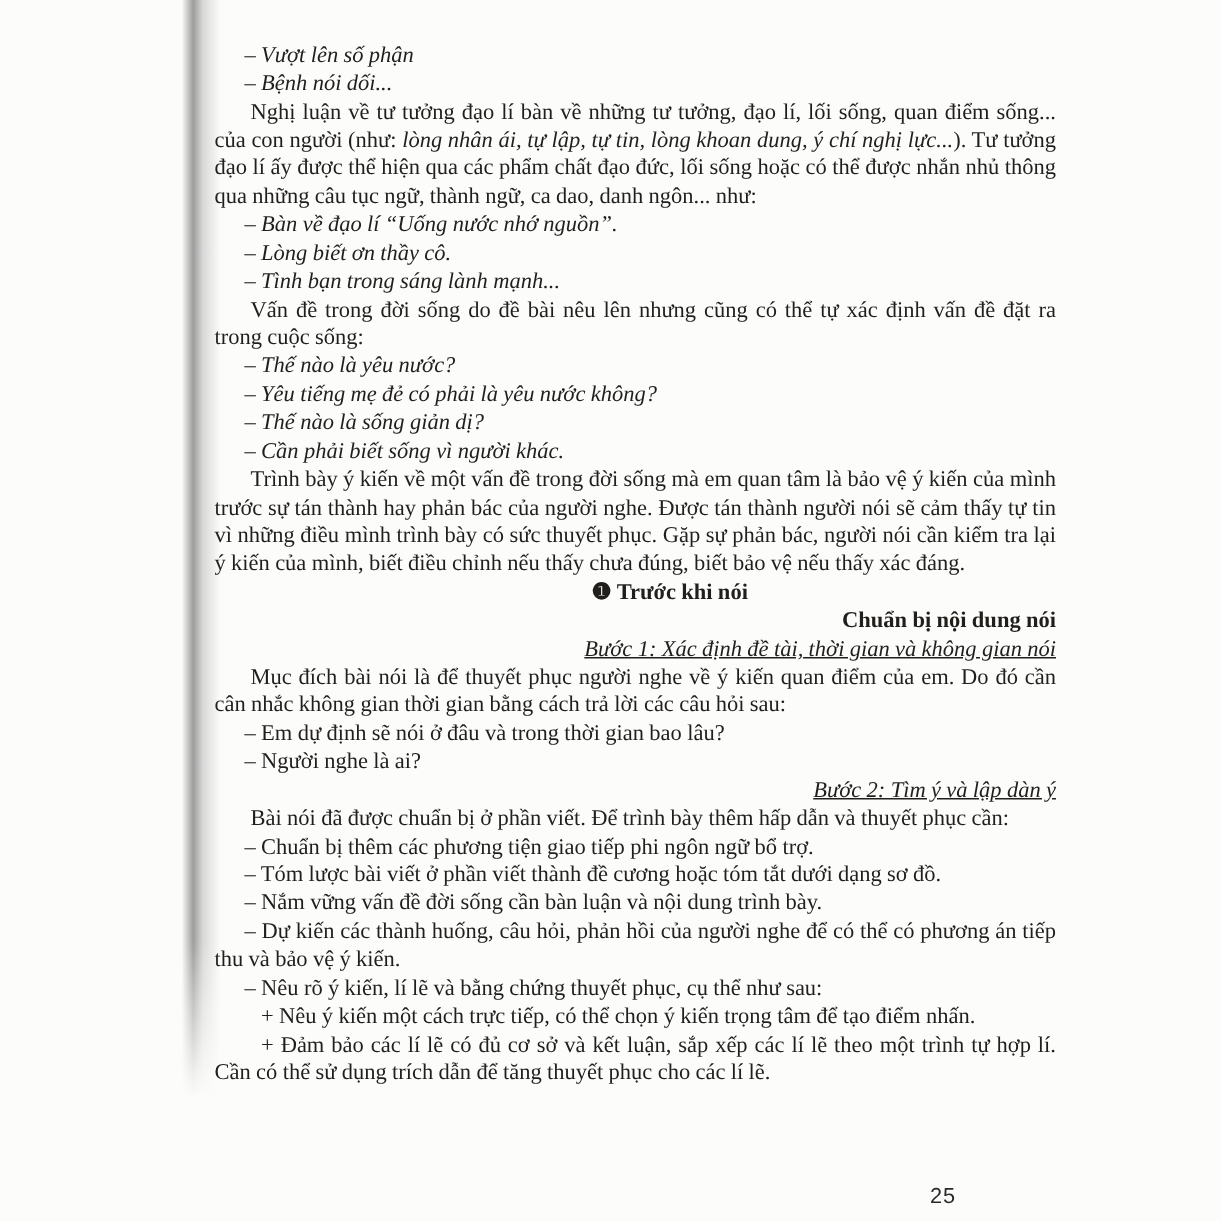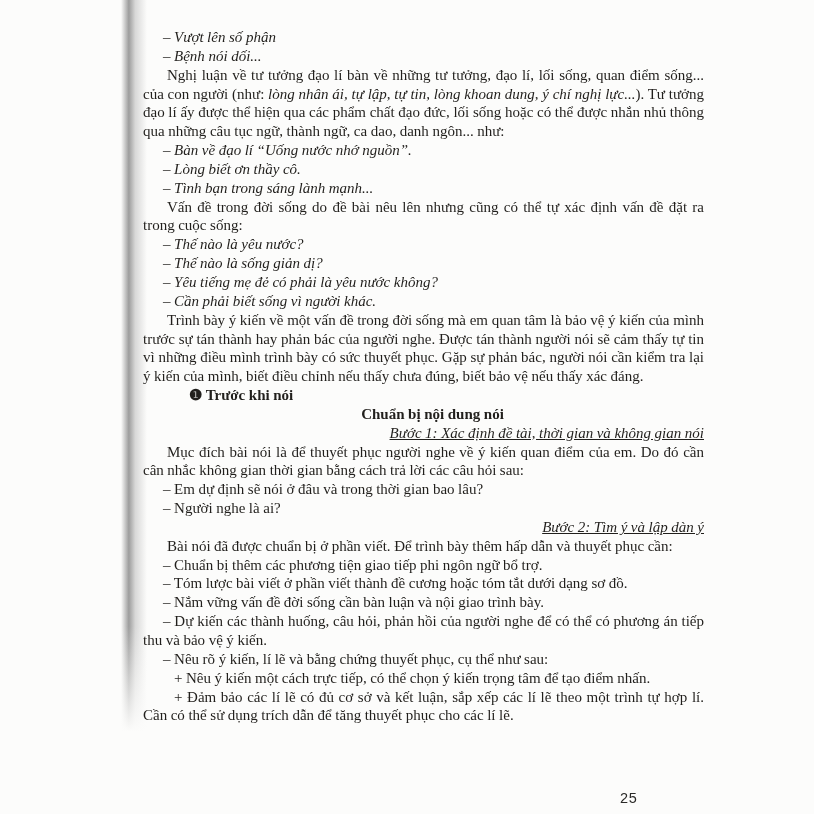--- a/index.html
+++ b/index.html
@@ -34,22 +34,22 @@
     line-height:18.85px;
     word-spacing:-0.2px;
   }
   p.block{
     margin:0;
     text-align:justify;
   }
   p.paragraph        {text-indent:24px;}
   p.list-dash        {text-indent:20px;}
   p.list-plus        {text-indent:31px;}
-  p.heading-numbered {text-indent:46px;font-weight:bold;text-align:left;}
-  p.heading-bold     {text-indent:18px;font-weight:bold;text-align:center;}
+  p.heading-numbered {text-indent:46px;font-weight:bold;text-align:center;}
+  p.heading-bold     {text-indent:18px;font-weight:bold;text-align:right;}
   p.step-heading     {text-indent:24px;font-style:italic;text-align:right;text-decoration:underline;}
   span.i{font-style:italic;}
   span.b{font-weight:bold;}
   .page-number{
     position:absolute;
     left:620px;top:761px;
     font-family:"Liberation Sans", sans-serif;
     font-size:14.5px;
     letter-spacing:0.6px;
     color:#2b2a28;
@@ -63,34 +63,34 @@
   <div class="spine-shadow"></div>
   <div class="content" id="page-content">
       <p class="block list-dash"><span class="i ">– Vượt lên số phận</span></p>
       <p class="block list-dash"><span class="i ">– Bệnh nói dối...</span></p>
       <p class="block paragraph"><span class="">Nghị luận về tư tưởng đạo lí bàn về những tư tưởng, đạo lí, lối sống, quan điểm sống... của con người (như: </span><span class="i ">lòng nhân ái, tự lập, tự tin, lòng khoan dung, ý chí nghị lực...</span><span class="">). Tư tưởng đạo lí ấy được thể hiện qua các phẩm chất đạo đức, lối sống hoặc có thể được nhắn nhủ thông qua những câu tục ngữ, thành ngữ, ca dao, danh ngôn... như:</span></p>
       <p class="block list-dash"><span class="i ">– Bàn về đạo lí “Uống nước nhớ nguồn”.</span></p>
       <p class="block list-dash"><span class="i ">– Lòng biết ơn thầy cô.</span></p>
       <p class="block list-dash"><span class="i ">– Tình bạn trong sáng lành mạnh...</span></p>
       <p class="block paragraph"><span class="">Vấn đề trong đời sống do đề bài nêu lên nhưng cũng có thể tự xác định vấn đề đặt ra trong cuộc sống:</span></p>
       <p class="block list-dash"><span class="i ">– Thế nào là yêu nước?</span></p>
+      <p class="block list-dash"><span class="i ">– Yêu tiếng mẹ đẻ có phải là yêu nước không?</span></p>
       <p class="block list-dash"><span class="i ">– Thế nào là sống giản dị?</span></p>
-      <p class="block list-dash"><span class="i ">– Yêu tiếng mẹ đẻ có phải là yêu nước không?</span></p>
       <p class="block list-dash"><span class="i ">– Cần phải biết sống vì người khác.</span></p>
       <p class="block paragraph"><span class="">Trình bày ý kiến về một vấn đề trong đời sống mà em quan tâm là bảo vệ ý kiến của mình trước sự tán thành hay phản bác của người nghe. Được tán thành người nói sẽ cảm thấy tự tin vì những điều mình trình bày có sức thuyết phục. Gặp sự phản bác, người nói cần kiểm tra lại ý kiến của mình, biết điều chỉnh nếu thấy chưa đúng, biết bảo vệ nếu thấy xác đáng.</span></p>
       <p class="block heading-numbered"><span class="b">❶ Trước khi nói</span></p>
       <p class="block heading-bold"><span class="b">Chuẩn bị nội dung nói</span></p>
       <p class="block step-heading"><span class="i ">Bước 1: Xác định đề tài, thời gian và không gian nói</span></p>
       <p class="block paragraph"><span class="">Mục đích bài nói là để thuyết phục người nghe về ý kiến quan điểm của em. Do đó cần cân nhắc không gian thời gian bằng cách trả lời các câu hỏi sau:</span></p>
       <p class="block list-dash"><span class="">– Em dự định sẽ nói ở đâu và trong thời gian bao lâu?</span></p>
       <p class="block list-dash"><span class="">– Người nghe là ai?</span></p>
       <p class="block step-heading"><span class="i ">Bước 2: Tìm ý và lập dàn ý</span></p>
       <p class="block paragraph"><span class="">Bài nói đã được chuẩn bị ở phần viết. Để trình bày thêm hấp dẫn và thuyết phục cần:</span></p>
       <p class="block list-dash"><span class="">– Chuẩn bị thêm các phương tiện giao tiếp phi ngôn ngữ bổ trợ.</span></p>
       <p class="block list-dash"><span class="">– Tóm lược bài viết ở phần viết thành đề cương hoặc tóm tắt dưới dạng sơ đồ.</span></p>
-      <p class="block list-dash"><span class="">– Nắm vững vấn đề đời sống cần bàn luận và nội giao trình bày.</span></p>
+      <p class="block list-dash"><span class="">– Nắm vững vấn đề đời sống cần bàn luận và nội dung trình bày.</span></p>
       <p class="block list-dash"><span class="">– Dự kiến các thành huống, câu hỏi, phản hồi của người nghe để có thể có phương án tiếp thu và bảo vệ ý kiến.</span></p>
       <p class="block list-dash"><span class="">– Nêu rõ ý kiến, lí lẽ và bằng chứng thuyết phục, cụ thể như sau:</span></p>
       <p class="block list-plus"><span class="">+ Nêu ý kiến một cách trực tiếp, có thể chọn ý kiến trọng tâm để tạo điểm nhấn.</span></p>
       <p class="block list-plus"><span class="">+ Đảm bảo các lí lẽ có đủ cơ sở và kết luận, sắp xếp các lí lẽ theo một trình tự hợp lí. Cần có thể sử dụng trích dẫn để tăng thuyết phục cho các lí lẽ.</span></p>
     </div>
   <div class="page-number">25</div>
 </div>
 
 </body></html>

